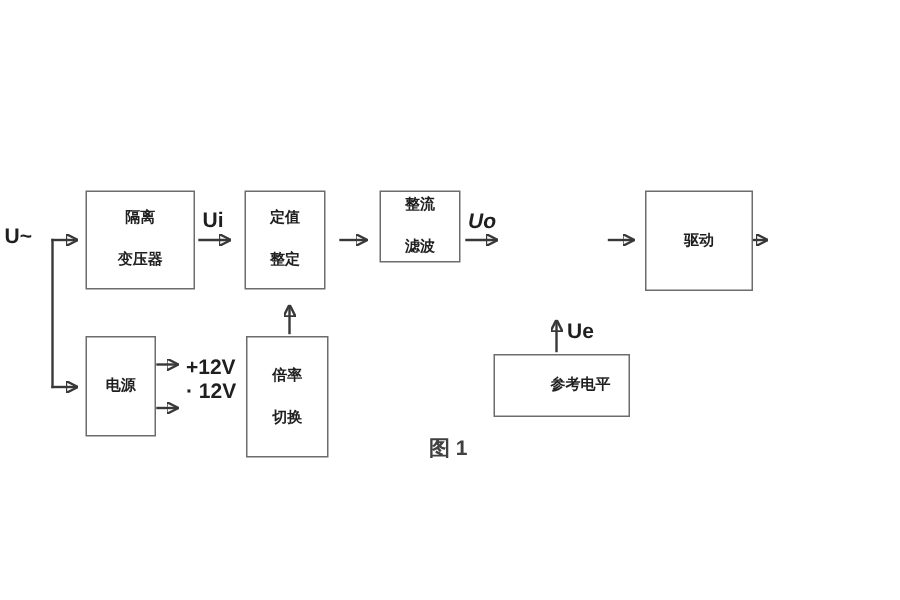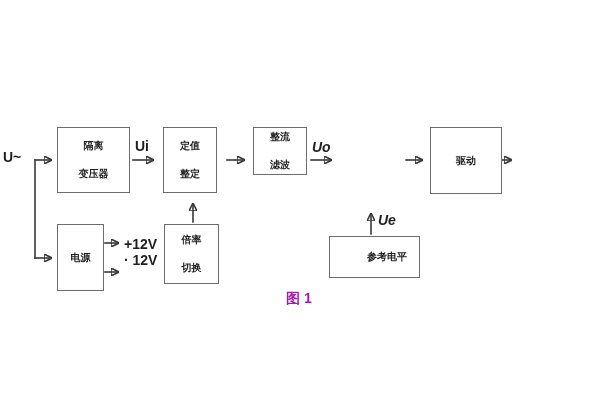--- a/index.html
+++ b/index.html
@@ -16,35 +16,35 @@
     gap:14px; font-size:10px; line-height:14px; font-weight:600; color:#1f1f1f;
     white-space:nowrap;
   }
   .b-transformer { left:57px;  top:127px; width:73px; height:66px; }
   .b-setpoint    { left:163px; top:127px; width:54px; height:66px; }
   .b-rectifier   { left:253px; top:127px; width:54px; height:48px;justify-content:center; }
   .b-level       { left:341px; top:127px; width:56px; height:67px; }
   .b-driver      { left:430px; top:127px; width:72px; height:67px; }
   .b-relay       { left:520px; top:127px; width:68px; height:67px; }
   .b-power       { left:57px;  top:224px; width:47px; height:67px; }
-  .b-ratio       { left:164px; top:224px; width:55px; height:60px; }
+  .b-ratio       { left:164px; top:224px; width:55px; height:81px; }
   .b-reference   { left:329px; top:236px; width:91px; height:42px;padding-left:25px; }
   .sig {
     position:absolute; font-size:14px; line-height:16px; font-weight:700;
     color:#1f1f1f; white-space:nowrap;
   }
   .l-input   { left:3px;   top:149px; }
   .l-ui      { left:135px; top:138px; }
   .l-uo      { left:312px; top:139px;font-style:italic; }
   .l-plus12  { left:124px; top:236px; }
   .l-minus12 { left:124px; top:252px; }
-  .l-ue      { left:378px; top:212px;font-style:italic; }
+  .l-ue      { left:378px; top:212px; }
   .caption {
     position:absolute; left:286px; top:290px;
-    font-size:14px; font-weight:600; color:#a21caf; white-space:nowrap;
+    font-size:14px; font-weight:600; color:#404040; white-space:nowrap;
   }
 </style>
 </head>
 <body>
 
 <div class="stage">
 
   <svg class="wires" viewBox="0 0 600 400" xmlns="http://www.w3.org/2000/svg">
     <defs>
       <marker id="ah" viewBox="0 0 8 8" refX="7" refY="4" markerWidth="8" markerHeight="8" markerUnits="userSpaceOnUse" orient="auto">

